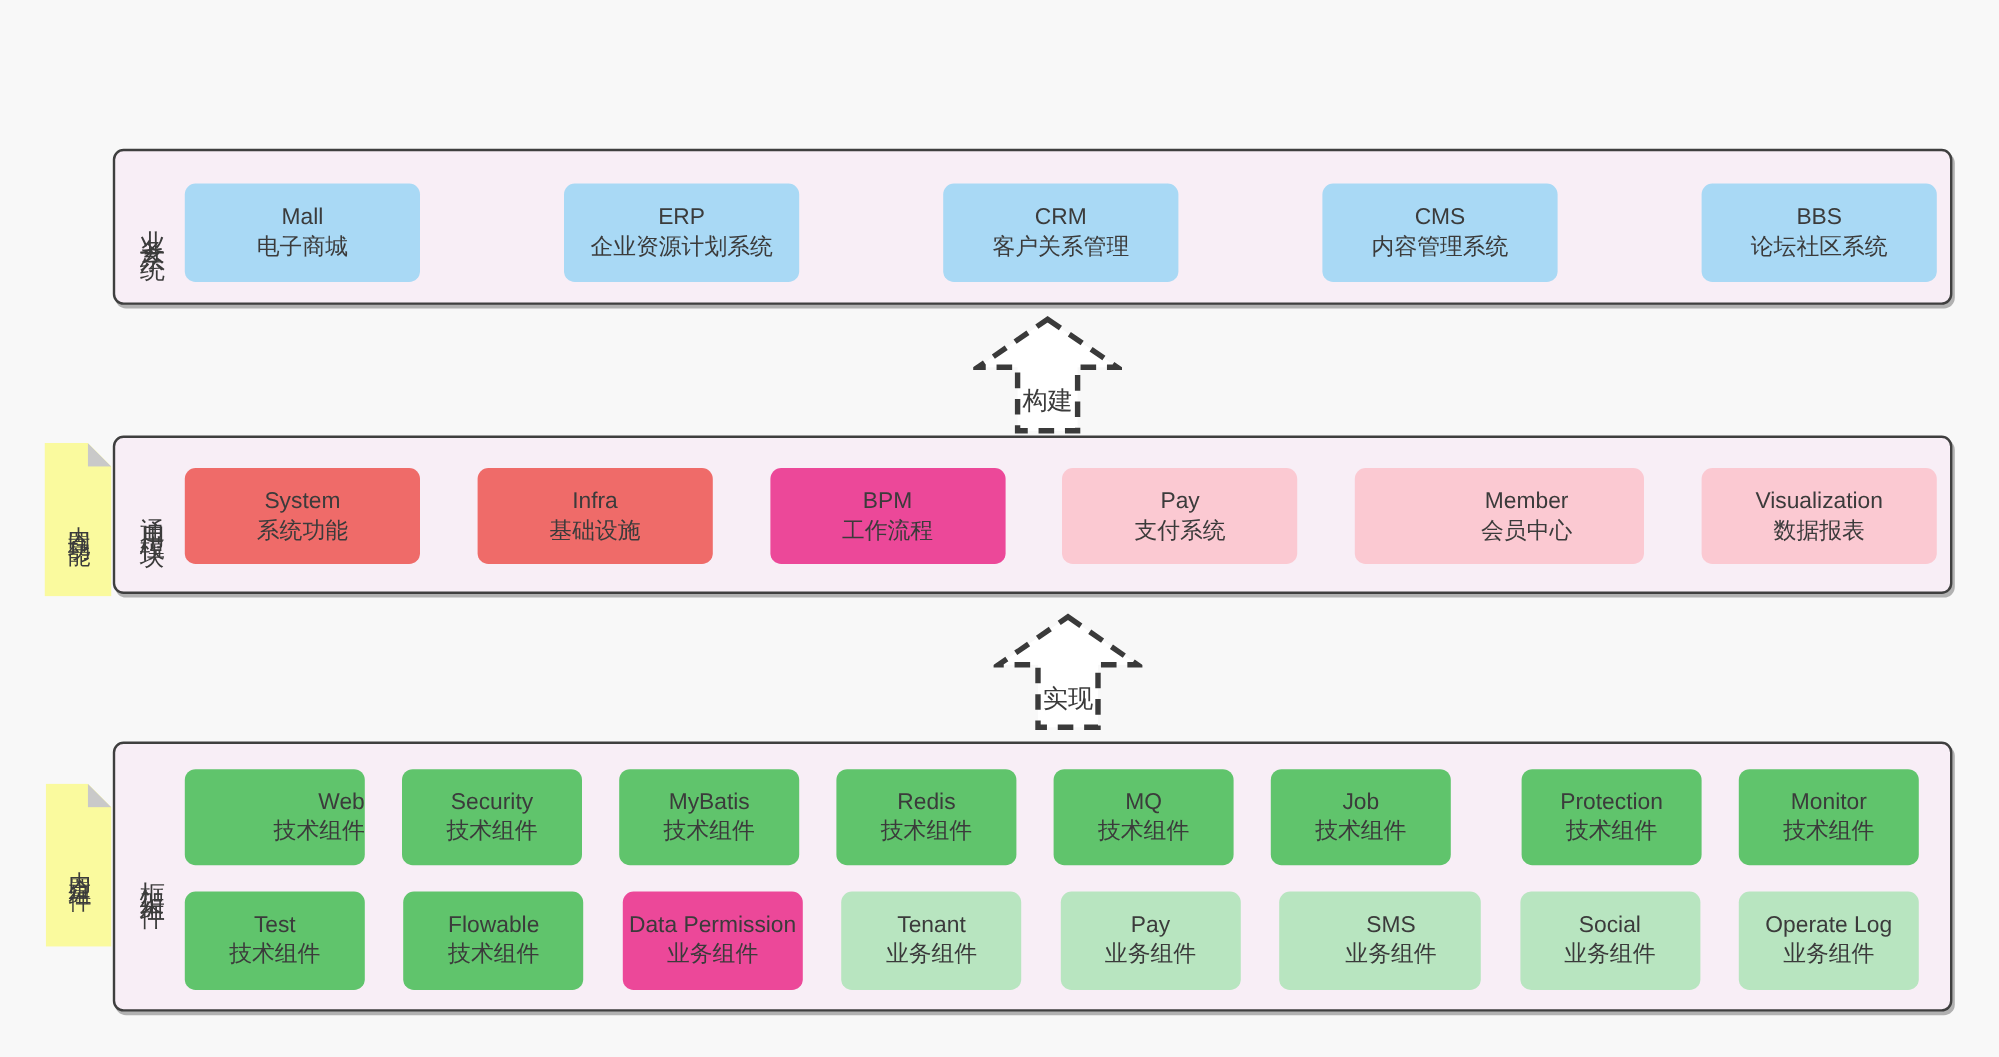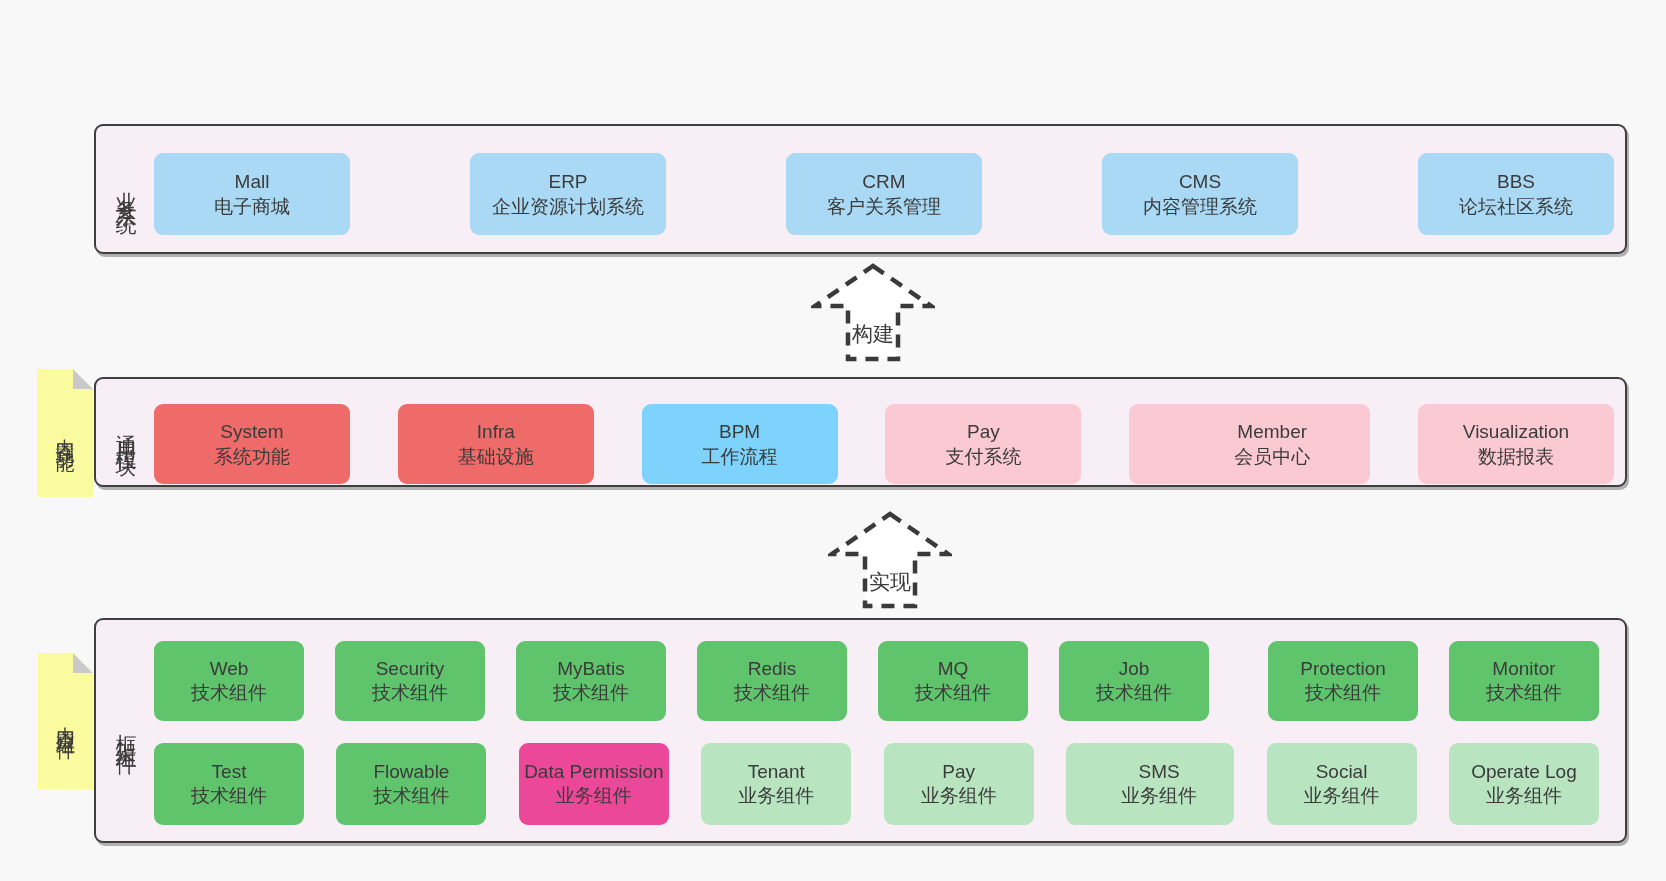--- a/index.html
+++ b/index.html
@@ -4,21 +4,21 @@
 <style>
   html,body{margin:0;padding:0;background:#f8f8f8;}
   .canvas{position:relative;width:1666px;height:881px;background:#f8f8f8;overflow:hidden;
           font-family:"Liberation Sans","DejaVu Sans",sans-serif;color:#3b3b3b;}
 
   
   .container{position:absolute;left:94px;width:1533px;box-sizing:border-box;
              background:#f8eef6;border:2px solid #3f3f3f;border-radius:9px;
              box-shadow:2px 3px 0 rgba(90,90,90,0.45);z-index:2;}
   .c-business{top:124px;height:130px;}
-  .c-modules{top:377px;height:110px;}
+  .c-modules{top:363px;height:132px;}
   .c-framework{top:618px;height:225px;}
 
   
   .vlabel{position:absolute;left:4px;top:0;bottom:0;width:52px;
           display:flex;align-items:center;justify-content:center;
           writing-mode:vertical-rl;text-orientation:upright;
           font-size:21px;letter-spacing:7px;color:#3b3b3b;}
 
   
   .row{position:absolute;display:flex;justify-content:space-between;}
@@ -102,21 +102,21 @@
     <div class="vlabel">通用模块</div>
     <div class="row row6 r-modules">
       <div class="box" style="background: rgb(239, 107, 105);">
         <span>System</span>
         <span>系统功能</span>
       </div>
       <div class="box" style="background: rgb(239, 107, 105);">
         <span>Infra</span>
         <span>基础设施</span>
       </div>
-      <div class="box" style="background: #7dd3fc;">
+      <div class="box" style="background: #ec4899;">
         <span>BPM</span>
         <span>工作流程</span>
       </div>
       <div class="box" style="background: rgb(251, 201, 210);">
         <span>Pay</span>
         <span>支付系统</span>
       </div>
       <div class="box" style="background: rgb(251, 201, 210); padding-left: 45px;">
         <span>Member</span>
         <span>会员中心</span>
@@ -130,21 +130,21 @@
 
   <svg class="arrow a2" width="124" height="100" viewBox="0 0 124 100">
     <path d="M62 4 L120 44 L87 44 L87 96 L37 96 L37 44 L4 44 Z" fill="#ffffff" stroke="#3a3a3a" stroke-width="4.5" stroke-dasharray="13 9"></path>
     <rect x="40" y="56" width="44" height="28" fill="#ffffff"></rect>
     <text x="62" y="79" text-anchor="middle" font-size="21" fill="#3b3b3b">实现</text>
   </svg>
 
   <section class="container c-framework">
     <div class="vlabel">框架组件</div>
     <div class="row row8 r-fw1">
-      <div class="box" style="background: rgb(96, 196, 108);">
+      <div class="box" style="background: rgb(96, 196, 108); align-items: flex-end;">
         <span>Web</span>
         <span>技术组件</span>
       </div>
       <div class="box" style="background: rgb(96, 196, 108);">
         <span>Security</span>
         <span>技术组件</span>
       </div>
       <div class="box" style="background: rgb(96, 196, 108);">
         <span>MyBatis</span>
         <span>技术组件</span>

